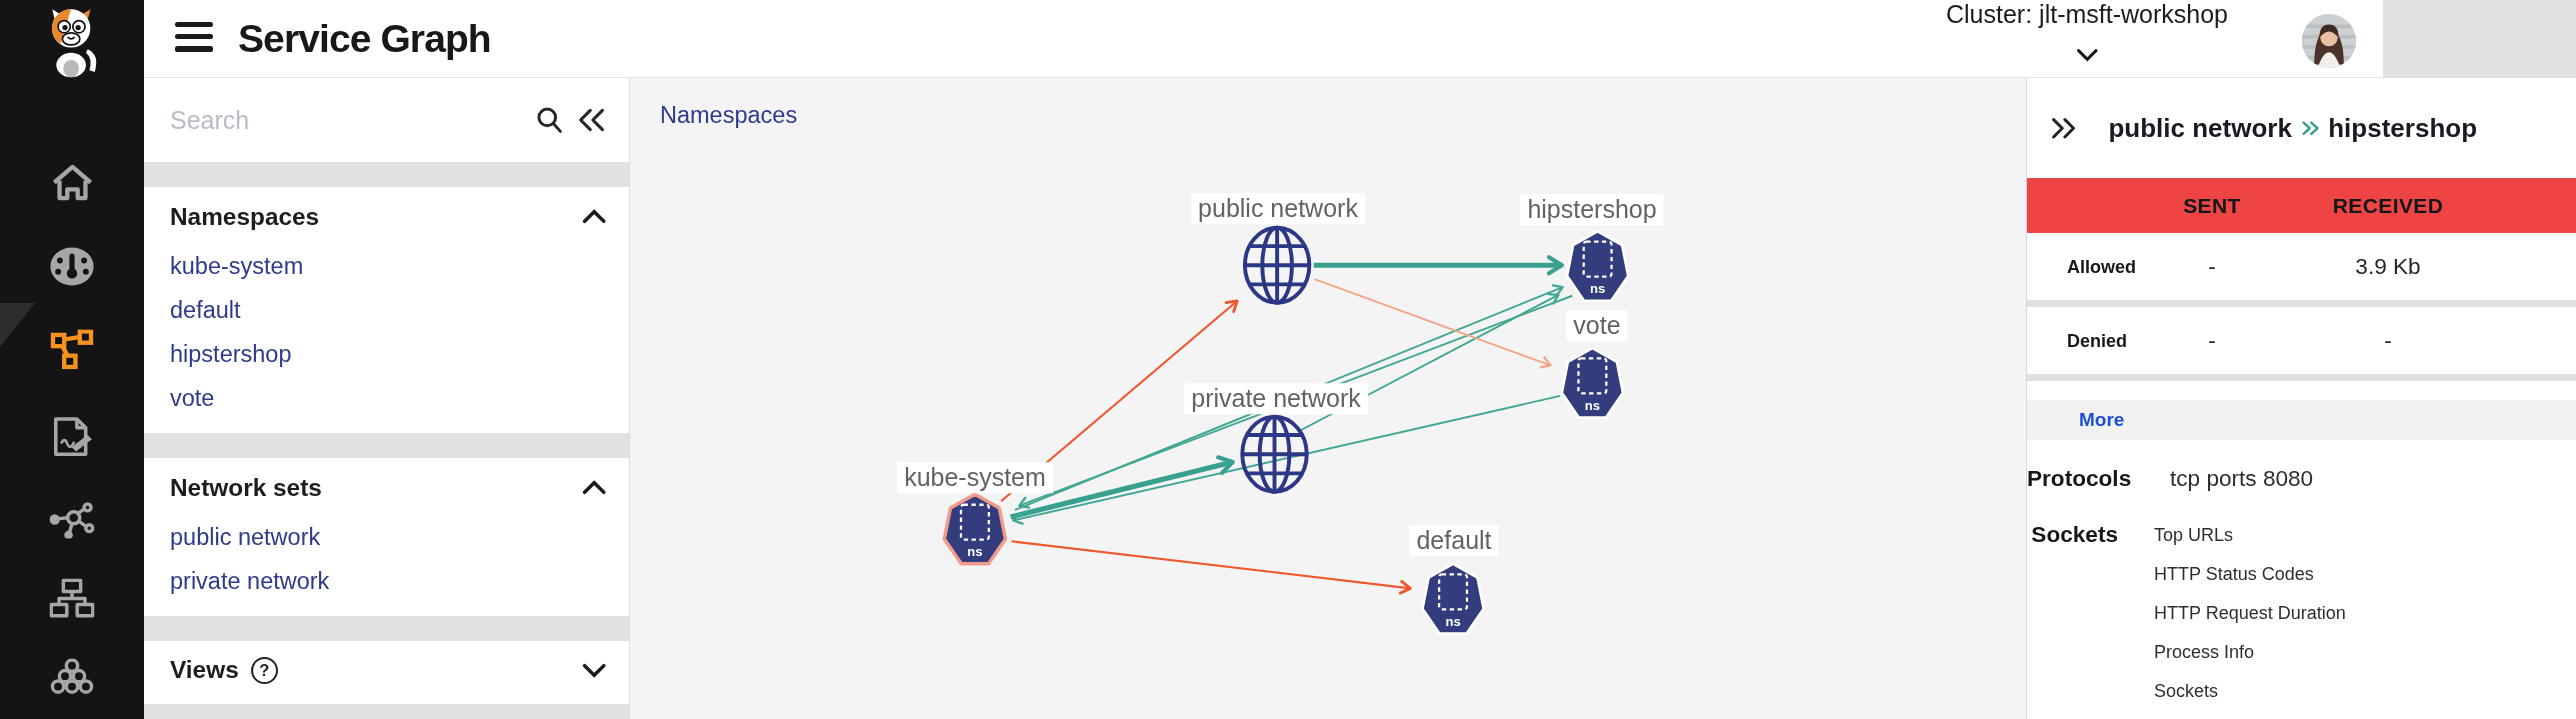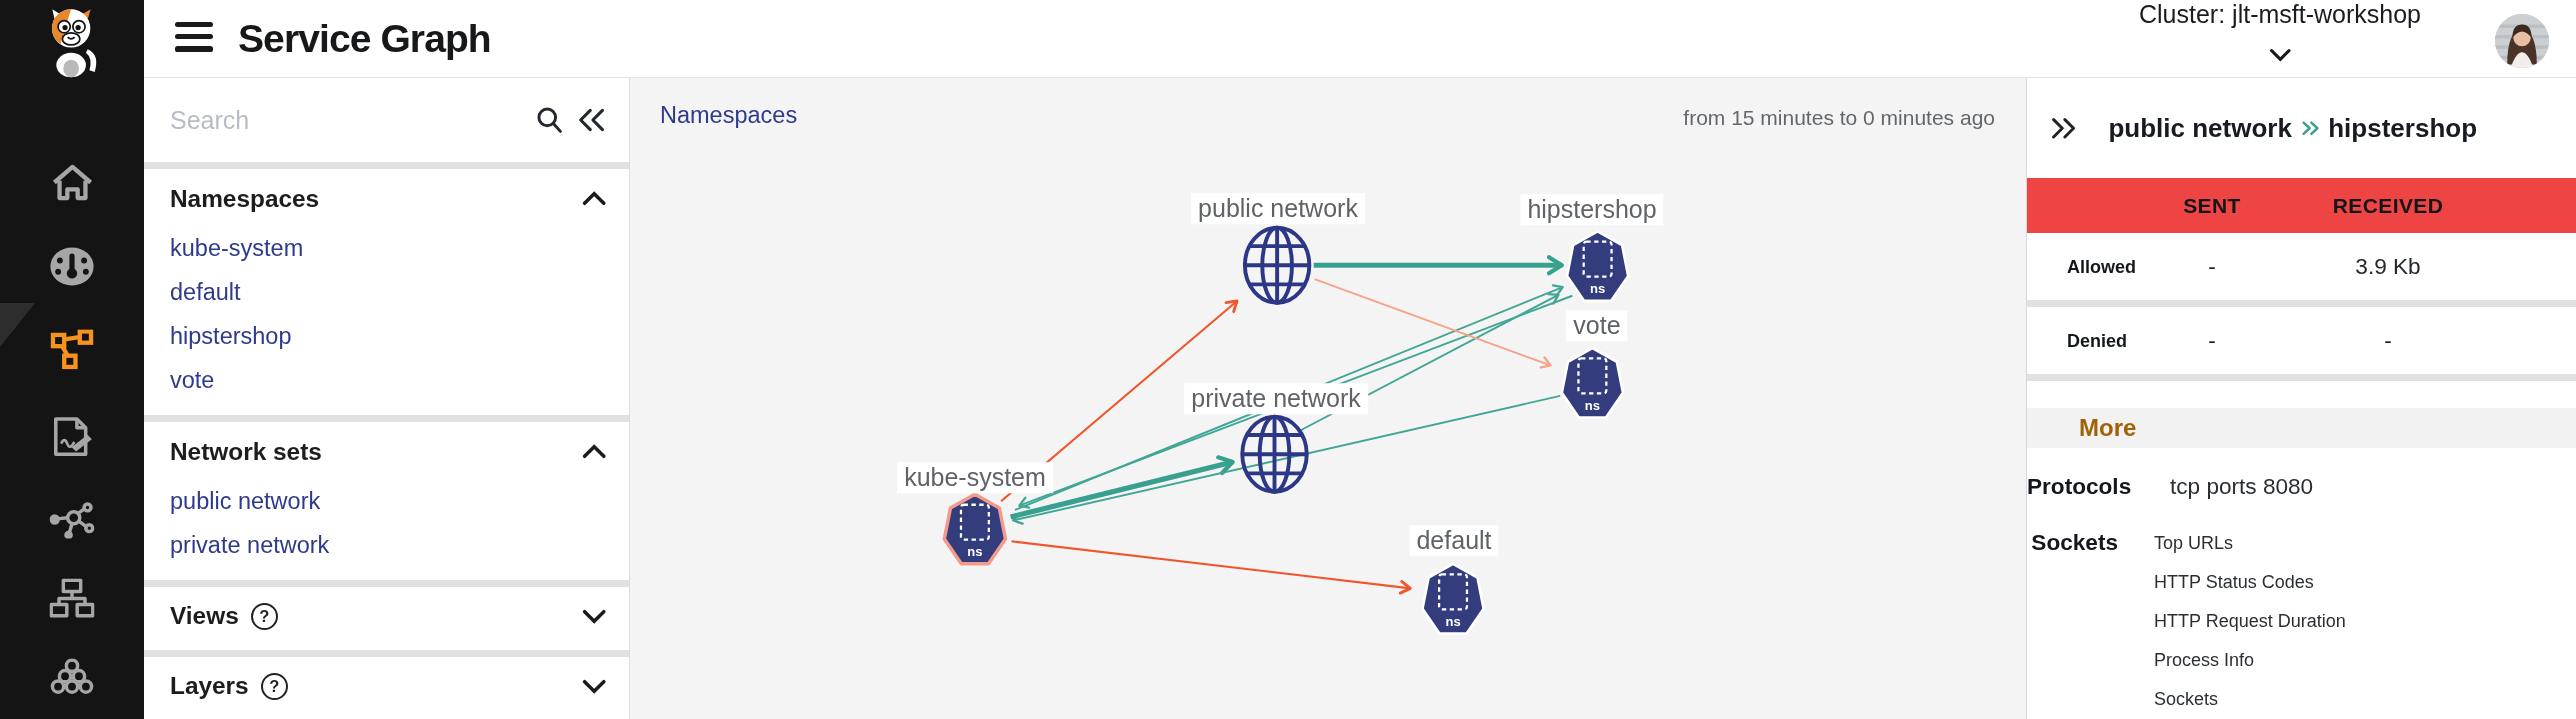--- a/index.html
+++ b/index.html
@@ -8,36 +8,36 @@
 
   
   .rail { position:absolute; left:0; top:0; width:144px; height:719px; background:#141414; z-index:5; }
   .rail-logo { position:absolute; top:3.5px; left:50%; transform:translateX(-50%); }
   .rail-notch { position:absolute; left:0; top:303px; width:0; height:0;
     border-top:44px solid #2d2d2d; border-right:35px solid transparent; }
   .rail-item { position:absolute; left:50%; transform:translate(-50%,-50%); width:49px; height:49px;
     display:flex; align-items:center; justify-content:center; cursor:pointer; }
 
   
-  .topbar { position:absolute; left:144px; top:0; width:2432px; height:78px; background:#ffffff;
+  .topbar { position:absolute; left:144px; top:0; width:2239px; height:78px; background:#ffffff;
     border-bottom:1.7px solid #e3e3e5; z-index:4; }
   .hamburger { position:absolute; left:31px; top:22px; width:42px; height:35px; cursor:pointer; }
   .hamburger span { display:block; width:38px; height:5.2px; background:#1a1a1a; border-radius:2.6px; margin-bottom:7px; }
   .app-title { position:absolute; left:94px; top:50%; transform:translateY(-50%);
     font-size:39px; font-weight:800; letter-spacing:-0.9px; color:#17181a; white-space:nowrap; }
   .cluster-select { position:absolute; right:155px; top:0; height:78px; display:flex; align-items:center;
     gap:19px; cursor:pointer;flex-direction:column; }
   .cluster-label { font-size:25px; font-weight:500; color:#191c20; white-space:nowrap; }
   .avatar { position:absolute; right:27px; top:14px; width:54px; height:54px; border-radius:50%;
     overflow:hidden; cursor:pointer; background:#cfd2d4; }
 
   
   .sidebar { position:absolute; left:144px; top:78px; width:485px; height:641px; background:#e1e1e3;
     display:flex; flex-direction:column; z-index:3; }
-  .card { background:#ffffff; margin-bottom:7px; position:relative; }
+  .card { background:#ffffff; margin-bottom:25px; position:relative; }
   .search-card { height:84px; flex:none; }
   .search-input { position:absolute; left:26px; top:0; width:331px; height:100%; border:none; outline:none;
     font-size:25px; color:#333; font-family:"Liberation Sans",sans-serif; background:transparent; }
   .search-input::placeholder { color:#b9bcc6; }
   .search-btn { position:absolute; right:66px; top:50%; transform:translateY(-50%); cursor:pointer; display:flex; }
   .collapse-btn { position:absolute; right:22.6px; top:50%; transform:translateY(-50%); cursor:pointer; display:flex; }
   .section-card { padding:8.7px 0 12.2px 0; flex:none; }
   .section-head { height:42px; padding:0 22.6px 0 26px; display:flex; align-items:center; cursor:pointer; }
   .section-title { font-size:24.4px; font-weight:700; color:#1d1d1f; }
   .section-head .spacer { flex:1; }
@@ -70,21 +70,21 @@
   .thead { height:55px; background:#ef4444; position:relative; }
   .thead span { position:absolute; top:50%; transform:translate(-50%,-50%); font-size:21px; font-weight:700;
     letter-spacing:0.4px; color:#131619; }
   .col-sent { left:185px; } .col-received { left:361px; }
   .trow { height:67px; position:relative; background:#fff; }
   .trow .row-label { position:absolute; left:40px; top:50%; transform:translateY(-50%);
     font-size:18px; font-weight:700; color:#14181c; }
   .trow .cell { position:absolute; top:50%; transform:translate(-50%,-50%); font-size:22.6px; color:#24282c; }
   .more-card { flex:1; }
   .more-band { height:40px; background:#f2f2f3; display:flex; align-items:center; padding-left:52px;
-    font-size:24px; font-weight:700; color:#a16207; margin-top:27px; }
+    font-size:19px; font-weight:700; color:#1d4ed8; margin-top:19px; }
   .kv { display:flex; margin-top:26px; }
   .kv-label { width:91px; text-align:right; font-size:22.6px; font-weight:700; color:#14181c;
     flex:none; line-height:26px; }
   .kv-value { margin-left:52px; font-size:22.6px; color:#2b2f34; line-height:26px; }
   .insights { display:flex; margin-top:30px; }
   .insight-list { margin-left:36px; }
   .insight-item { font-size:18px; color:#2b2f34; line-height:26px; margin-bottom:13px; cursor:pointer; }
 </style>
 </head>
 <body>
@@ -260,21 +260,20 @@
           <path d="M3 3 L14 14 L25 3"></path>
         </svg>
     </div>
   </div>
 
   <div class="card filler-card"></div>
 </div>
 
 <div class="canvas">
   <div class="canvas-label">Namespaces</div>
-  <div class="time-range">from 15 minutes to 0 minutes ago</div>
   <svg id="graph-svg" viewBox="0 0 1604 736">
     <defs>
       <marker id="arrow-teal-thick" viewBox="0 0 14 14" refX="11" refY="7" markerWidth="26" markerHeight="26" orient="auto" markerUnits="userSpaceOnUse">
         <path d="M3 2 L11 7 L3 12" fill="none" stroke="#38a08e" stroke-width="2.6" stroke-linecap="round" stroke-linejoin="round"></path>
       </marker>
       <marker id="arrow-teal" viewBox="0 0 14 14" refX="11" refY="7" markerWidth="17" markerHeight="17" orient="auto" markerUnits="userSpaceOnUse">
         <path d="M3 2 L11 7 L3 12" fill="none" stroke="#41a694" stroke-width="2.2" stroke-linecap="round" stroke-linejoin="round"></path>
       </marker>
       <marker id="arrow-orange" viewBox="0 0 14 14" refX="11" refY="7" markerWidth="19" markerHeight="19" orient="auto" markerUnits="userSpaceOnUse">
         <path d="M3 2 L11 7 L3 12" fill="none" stroke="#f1552b" stroke-width="2.4" stroke-linecap="round" stroke-linejoin="round"></path>

